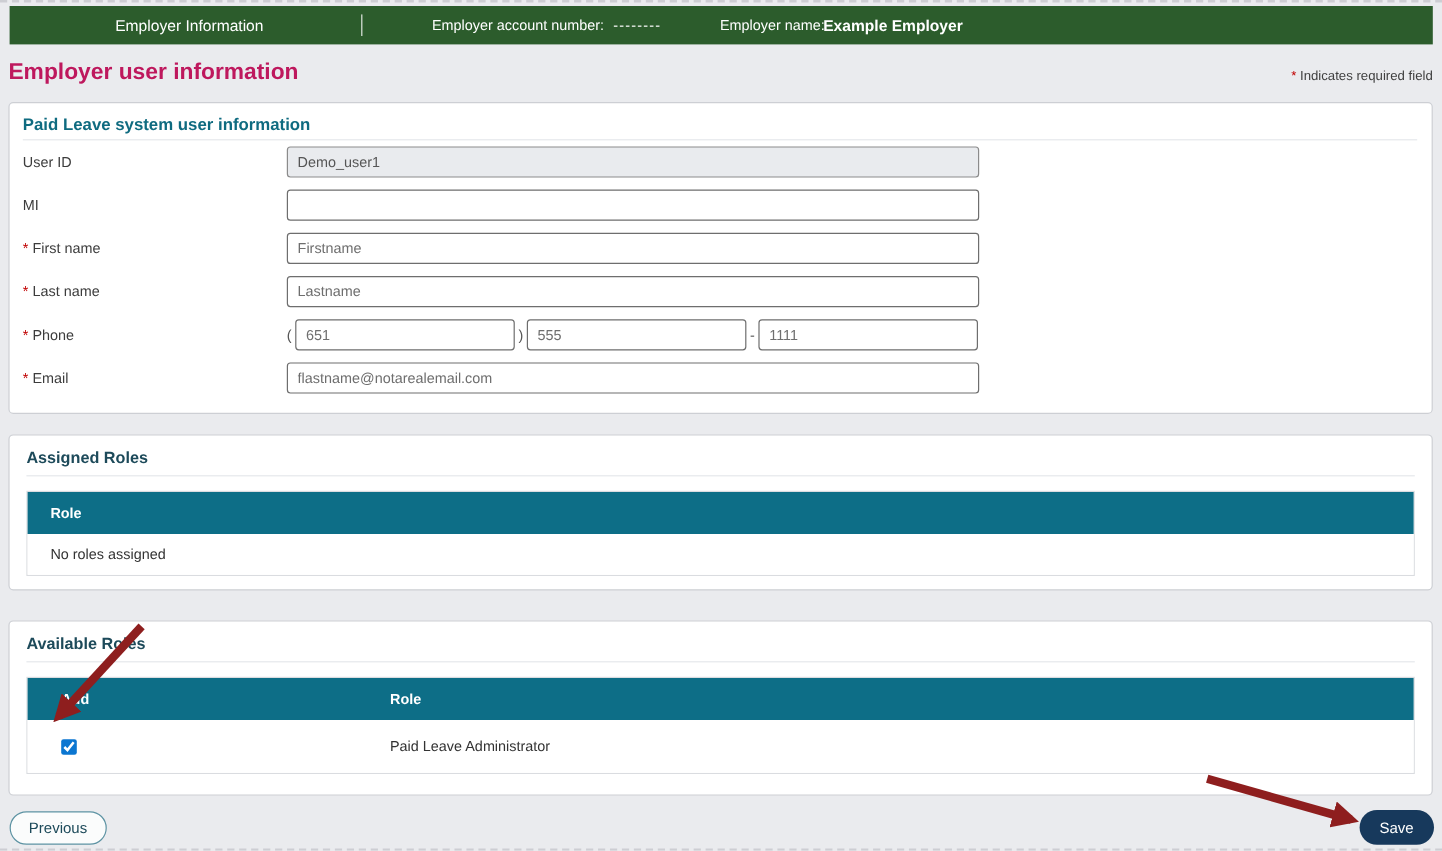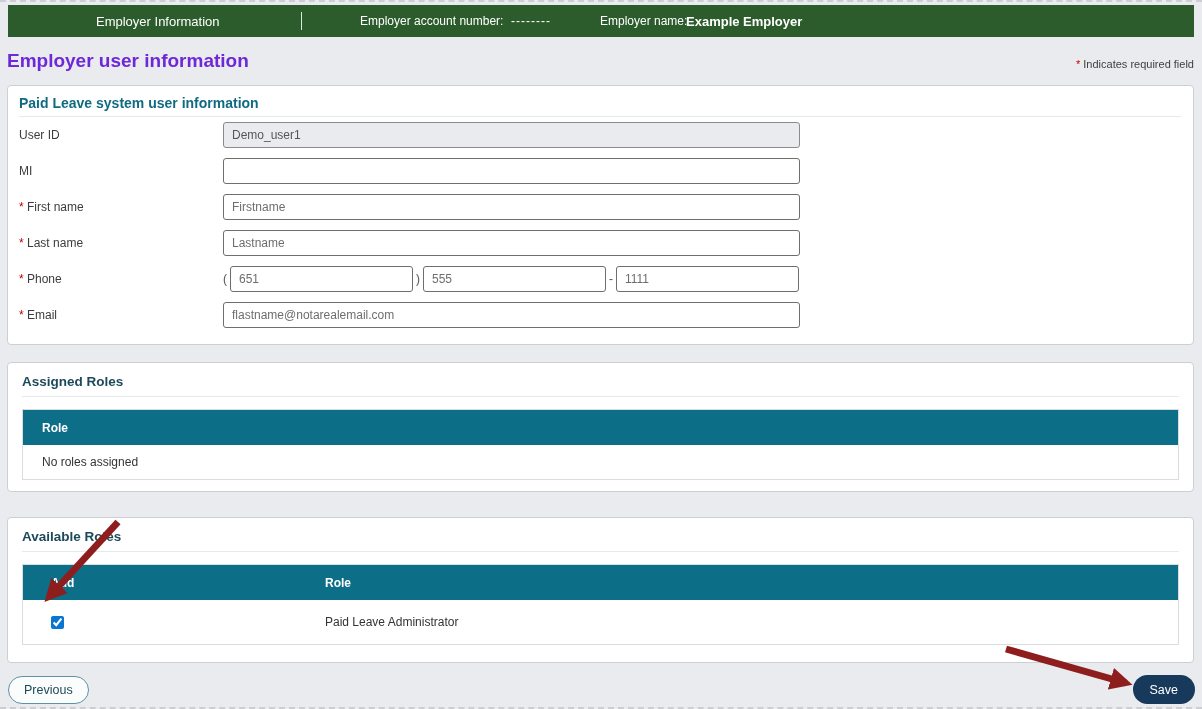--- a/index.html
+++ b/index.html
@@ -18,36 +18,36 @@
   .topbar { position: absolute; left: 8px; top: 5px; width: 1186px; height: 32px; background: #2c5c2c; }
   .topbar span { position: absolute; top: 50%; transform: translateY(-50%); color: #fff; white-space: nowrap; }
   .nav-title  { left: 88px;  font-size: 13px; }
   .nav-divider{ position: absolute; left: 293px; top: 7px; width: 1px; height: 18px; background: rgba(255,255,255,.85); }
   .acct-label { left: 352px; font-size: 12px; }
   .acct-value { left: 503px; font-size: 12px; letter-spacing: 1px; }
   .emp-label  { left: 592px; font-size: 12px; }
   .emp-value  { left: 678px; font-size: 13px; font-weight: 700; }
 
   
-  h1 { position: absolute; left: 7px; top: 50px; font-size: 19px; color: #6d28d9; font-weight: 700; }
+  h1 { position: absolute; left: 7px; top: 50px; font-size: 19px; color: #be185d; font-weight: 700; }
   .required-note { position: absolute; right: 8px; top: 58px; font-size: 11px; color: #3f3f3f; }
   .req { color: #c00000; }
 
   
   .panel { position: absolute; left: 7px; width: 1187px; background: #fff; border: 1px solid #cdcfd4; border-radius: 4px; }
   .panel1 { top: 85px;  height: 260px; }
   .panel2 { top: 362px; height: 130px; }
   .panel3 { top: 517px; height: 146px; }
   .panel h2 { font-weight: 700; }
   .panel1 h2 { margin: 9px 12px 0 11px; font-size: 14px; color: #0f6b80; padding-bottom: 5px; border-bottom: 1px solid #e5e8ec; }
   .panel2 h2, .panel3 h2 { margin: 11px 14px 0 14px; font-size: 13.5px; color: #1d4a5a; padding-bottom: 7px; border-bottom: 1px solid #e5e8ec; }
 
   
   .form { margin: 5px 12px 0 11px; }
-  .frow { display: flex; margin-bottom: 10px; min-height: 26px; }
+  .frow { display: flex; margin-bottom: 10px; min-height: 26px; gap: 16px; }
   .lbl { width: 204px; padding-top: 6px; font-size: 12px; color: #3c3c3c; }
   .txt {
     height: 26px; width: 577px;
     border: 1px solid #6e6e6e; border-radius: 3px;
     font-family: inherit; font-size: 12px; color: #6e6e6e;
     padding: 4px 8px; background: #fff;
   }
   .txt.readonly { background: #e9ebee; border-color: #8b8b8b; color: #565656; }
   .phone-wrap { display: flex; align-items: center; width: 577px; }
   .punct { font-size: 12px; color: #555; width: 10px; text-align: center; }

